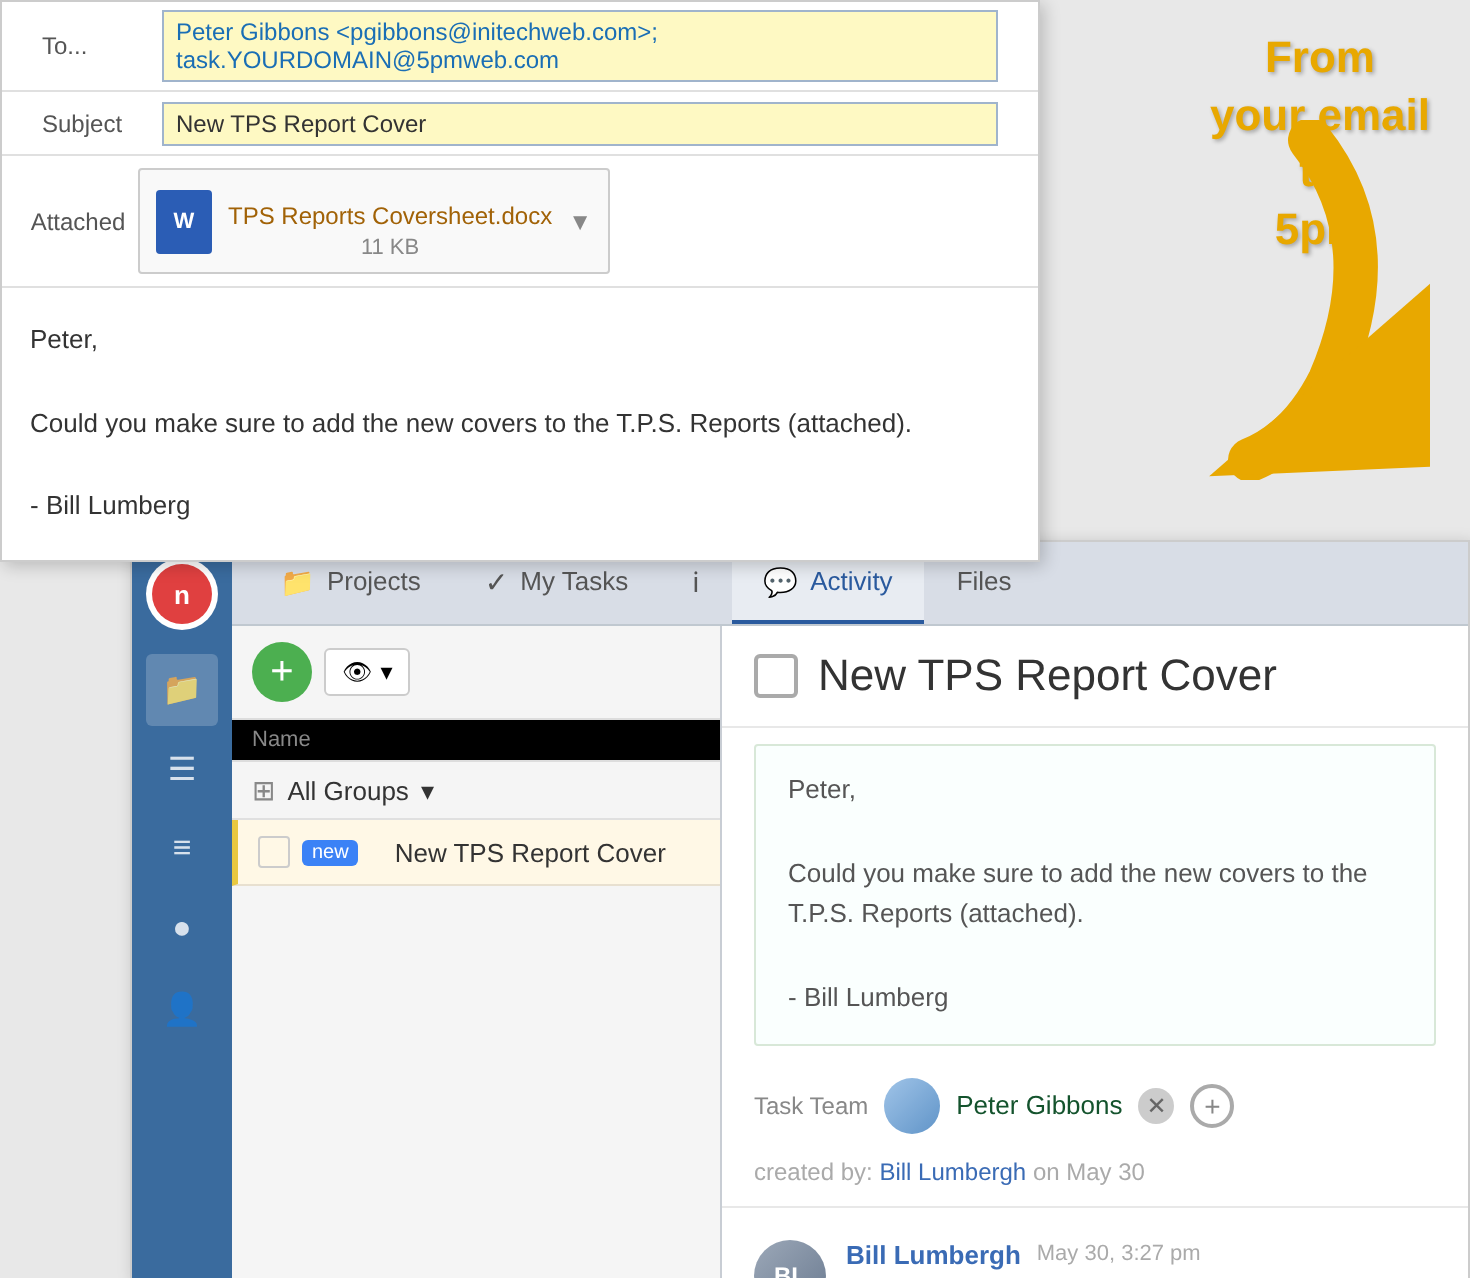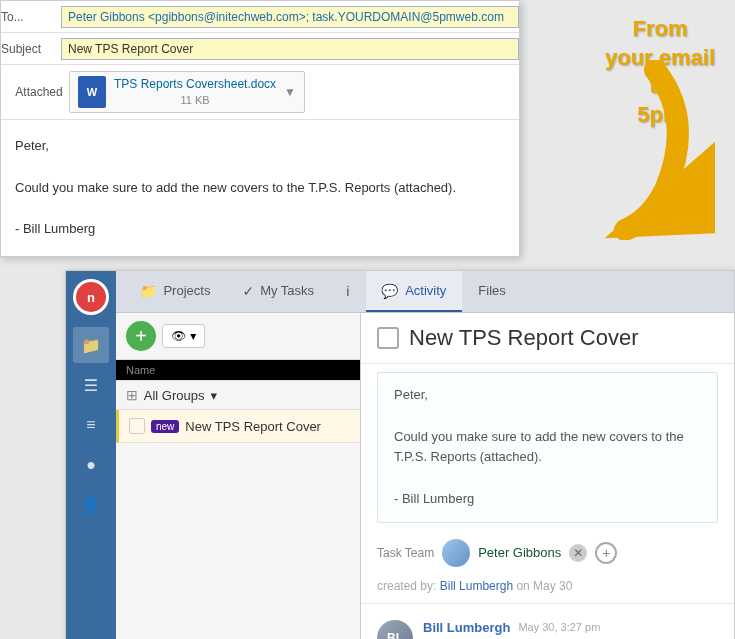--- a/index.html
+++ b/index.html
@@ -21,21 +21,21 @@
       width: 520px;
       background: #fff;
       border: 1px solid #ccc;
       box-shadow: 2px 2px 8px rgba(0,0,0,0.2);
       z-index: 10;
     }
     .email-row {
       display: flex;
       align-items: center;
       border-bottom: 1px solid #e0e0e0;
-      padding: 4px 0;
+      padding: 4px 20px;
       min-height: 32px;
     }
     .email-label {
       width: 60px;
       color: #555;
       font-size: 12px;
       flex-shrink: 0;
     }
     .email-value {
       flex: 1;
@@ -79,21 +79,21 @@
       align-items: center;
       justify-content: center;
       color: #fff;
       font-weight: bold;
       font-size: 11px;
       margin-right: 8px;
       border-radius: 2px;
       flex-shrink: 0;
     }
     .attachment-info { line-height: 1.4; }
-    .attachment-name { font-size: 12px; color: #0369a1; }
+    .attachment-name { font-size: 12px; color: #a16207; margin-top: 11px; }
     .attachment-size { font-size: 11px; color: #888; }
     .attach-arrow {
       margin-left: 8px;
       color: #888;
       font-size: 12px;
     }
     .email-body {
       padding: 16px 14px;
       min-height: 130px;
       font-size: 13px;
@@ -295,26 +295,26 @@
     .task-checkbox {
       width: 16px;
       height: 16px;
       border: 1px solid #ccc;
       border-radius: 2px;
       margin-right: 6px;
       background: #fff8e6;
       flex-shrink: 0;
     }
     .task-badge {
-      background: #4c1d95;
+      background: #3b82f6;
       color: #fff;
       font-size: 10px;
       padding: 1px 5px;
       border-radius: 3px;
-      margin-right: 6px;
+      margin-right: 18px;
       flex-shrink: 0;
     }
     .task-name {
       font-size: 13px;
       color: #333;
     }
 
     
     .right-col {
       flex: 1;

